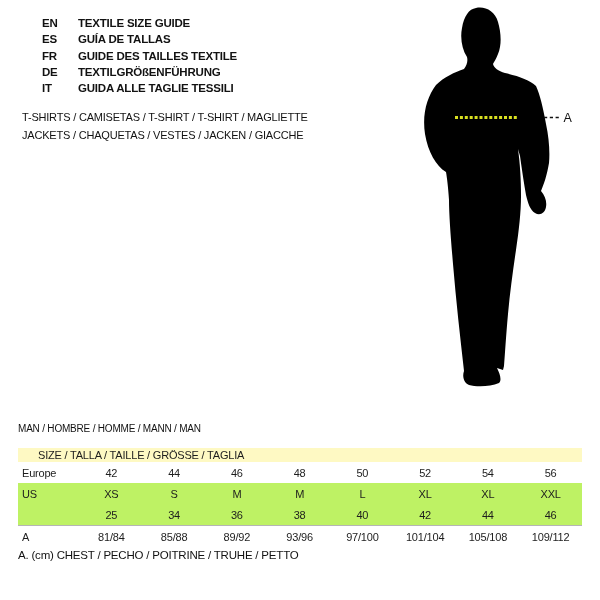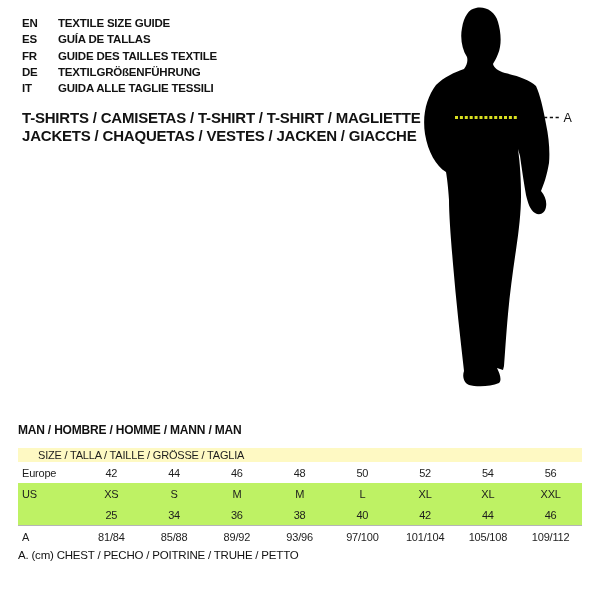--- a/index.html
+++ b/index.html
@@ -5,33 +5,33 @@
   html,body { margin:0; padding:0; }
   body {
     width:600px; height:600px; background:#ffffff;
     font-family:"Liberation Sans", sans-serif;
     color:#121212; position:relative; overflow:hidden;
   }
   .canvas { position:absolute; inset:0; width:600px; height:600px; }
 
   
   .lang-list { position:absolute; left:22px; top:15px; font-size:11.5px; font-weight:700; letter-spacing:-0.2px; }
-  .lang-row { height:16.3px; line-height:16.3px; white-space:nowrap; }
+  .lang-row { height:16.3px; line-height:16.3px; white-space:nowrap;margin-left:20px; }
   .lang-code { display:inline-block; width:36px; }
 
   
-  .categories { position:absolute; left:22px; top:109px; font-size:15px; font-weight:700; letter-spacing:-0.2px; }
+  .categories { position:absolute; left:22px; top:109px; font-size:11px; font-weight:400; letter-spacing:-0.2px; }
   .cat-line { height:17.5px; line-height:17.5px; white-space:nowrap; }
 
   
   .figure-svg { position:absolute; left:0; top:0; width:600px; height:600px; }
   .figure-svg text { font-family:"Liberation Sans", sans-serif; font-size:12.5px; fill:#121212; }
 
   
-  .man-heading { position:absolute; left:18px; top:423px; font-size:12px; font-weight:700; letter-spacing:-0.2px; white-space:nowrap; }
+  .man-heading { position:absolute; left:18px; top:423px; font-size:10px; font-weight:400; letter-spacing:-0.2px; white-space:nowrap; }
 
   
   table.size-table {
     position:absolute; left:18px; top:448px; width:564px;
     border-collapse:collapse; table-layout:fixed;
     font-size:11px; letter-spacing:-0.2px; color:#1d1d1d;
   }
   table.size-table th {
     background:#fef9c3; font-weight:400; text-align:left;
     height:14px; padding:0 0 0 20px; font-size:11px;

